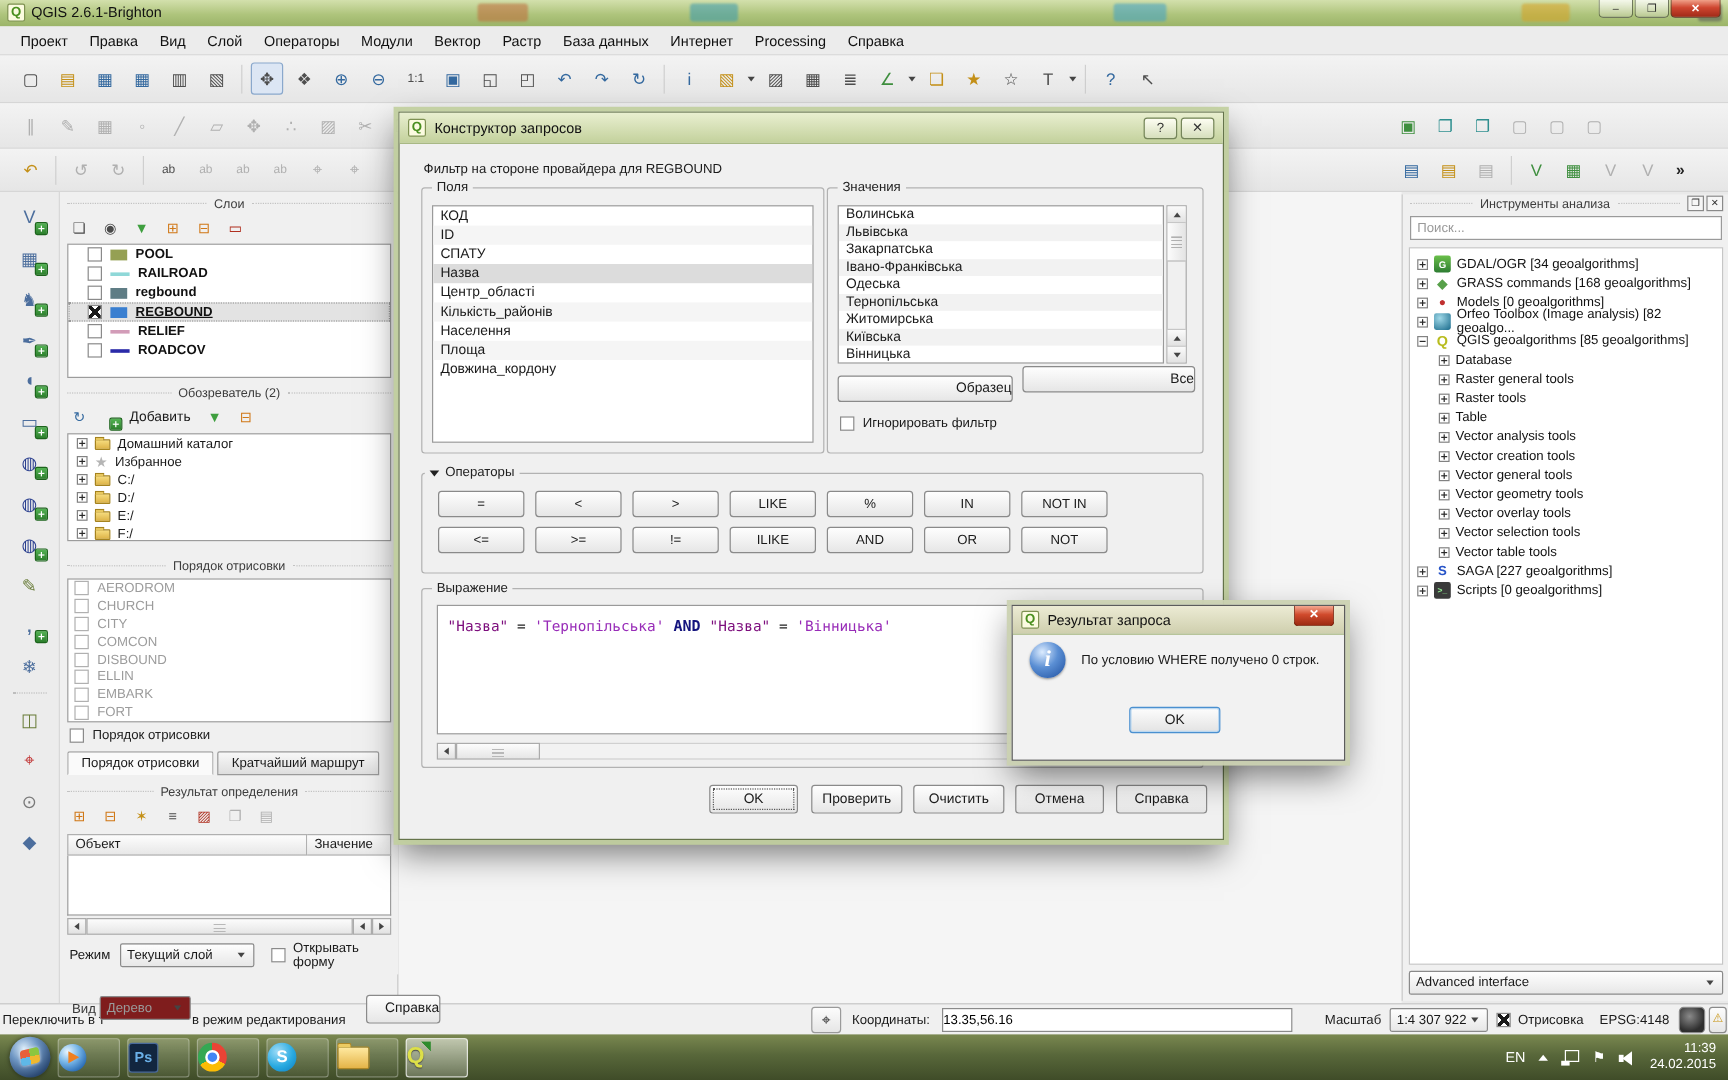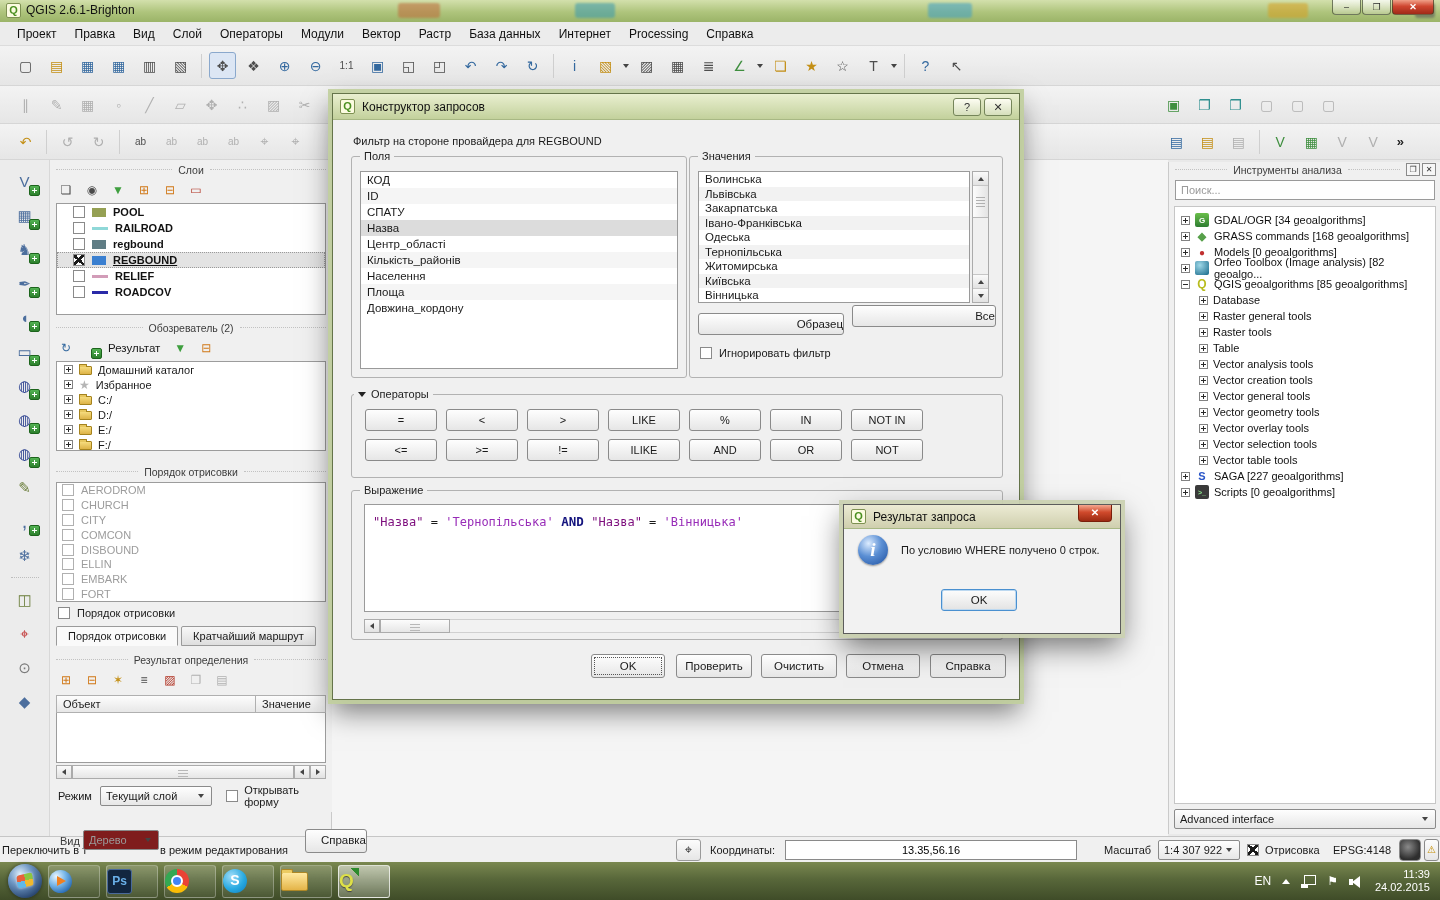--- a/index.html
+++ b/index.html
@@ -197,21 +197,21 @@
 #rdlg .rclose{position:absolute;right:8px;top:0;width:34px;height:17px;background:linear-gradient(#f4a890,#d04a2c 45%,#9c2a12);border:1px solid #7a1f0a;border-top:none;border-radius:0 0 4px 4px;color:#fff;font-size:10px;font-weight:bold;line-height:15px;text-align:center}
 .info-ic{position:absolute;left:14px;top:30px;width:30px;height:30px;border-radius:50%;background:radial-gradient(circle at 35% 28%,#dcecff,#5b8fd4 45%,#1d4e9e);color:#fff;font-family:"Liberation Serif",serif;font-style:italic;font-weight:bold;font-size:19px;text-align:center;line-height:30px;box-shadow:0 1px 2px rgba(0,0,0,.4)}
 #rdlg .rmsg{position:absolute;left:57px;top:39px;width:210px;font-size:11px}
 #rdlg .rok{position:absolute;left:97px;top:84px;width:76px;height:22px;background:linear-gradient(#fdfdfd,#e3e3e3);border:1px solid #4a90d0;border-radius:3px;font-size:11.5px;text-align:center;line-height:20px;box-shadow:0 0 0 1px #bcd8f0 inset}
 
 
 #statusbar{position:absolute;left:0;top:836px;width:1440px;height:26px;background:#f0f0f0;border-top:1px solid #c6c6c6;z-index:30}
 #statusbar .abs{position:absolute}
 #sb-icon{left:676px;top:2px;width:25px;height:22px;border:1px solid #9a9a9a;border-radius:3px;background:linear-gradient(#fcfcfc,#e6e6e6);text-align:center;line-height:20px;font-size:13px;color:#333}
 #sb-coordlab{left:710px;top:7px}
-#sb-coords{left:785px;top:3px;width:292px;height:20px;border:1px solid #8a8a8a;background:#fff;text-align:center;font-family:"Liberation Sans",sans-serif;font-size:11px}
+#sb-coords{left:785px;top:3px;width:292px;height:20px;border:1px solid #8a8a8a;background:#fff;text-align:left;font-family:"Liberation Sans",sans-serif;font-size:11px}
 #sb-scalelab{left:1104px;top:7px}
 #sb-scale{left:1158px;top:3px;width:82px}
 #sb-rendercb{left:1247px;top:7px}
 #sb-renderlab{left:1265px;top:7px}
 #sb-epsg{left:1333px;top:7px}
 #sb-globe{left:1399px;top:2px;width:22px;height:22px;border:1px solid #8a8a8a;border-radius:4px;background:radial-gradient(circle at 40% 35%,#8a8a8a,#2e2e2e 70%)}
 #sb-warn{left:1424px;top:2px;width:15px;height:22px;border:1px solid #8a8a8a;border-radius:3px;background:linear-gradient(#fcfcfc,#e6e6e6);color:#c79310;font-size:10px;text-align:center;line-height:20px}
 
 
 #taskbar{position:absolute;left:0;top:862px;width:1440px;height:38px;background:linear-gradient(#7a8850,#58673a 45%,#3f4c28);z-index:70;display:flex;align-items:center}
@@ -432,21 +432,21 @@
     </div>
   </div>
 
   <div id="browser-panel" class="panel">
     <div class="phead">
         <span>Обозреватель (2)</span>
       </div>
     <div class="ptool">
       <span class="pti blue">↻</span>
       <span class="pti green badge-plus"></span>
-      <span style="margin-right:10px;font-size:11.5px">Результат</span>
+      <span style="margin-right:10px;font-size:11.5px">Добавить</span>
       <span class="pti green">▼</span>
       <span class="pti orange">⊟</span>
     </div>
     <div id="browser-tree" class="plist">
       <div class="brow">
           <span class="exp plus"></span>
           <span class="fold"></span>
           <span>Домашний каталог</span>
         </div>
       <div class="brow">

